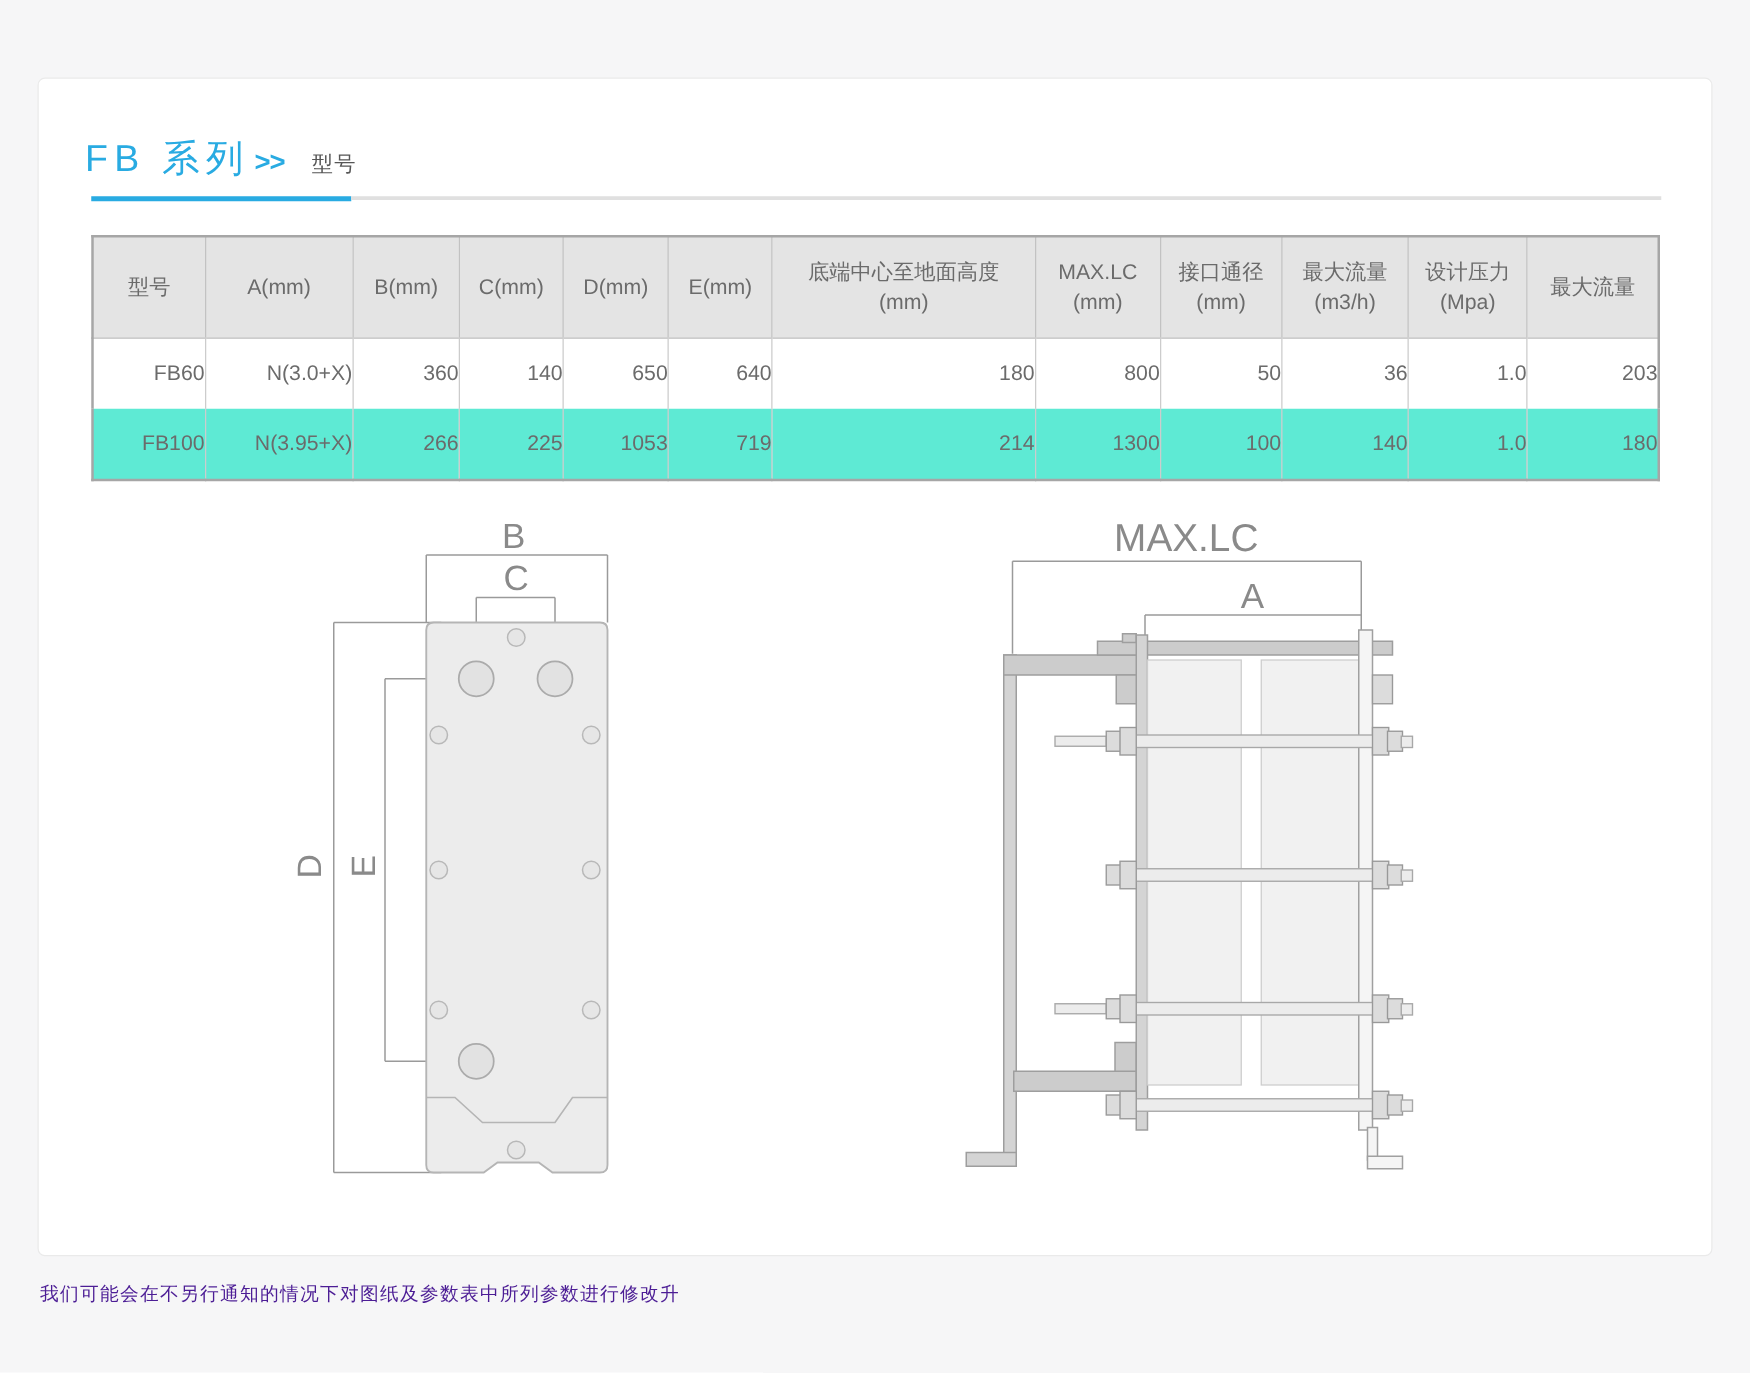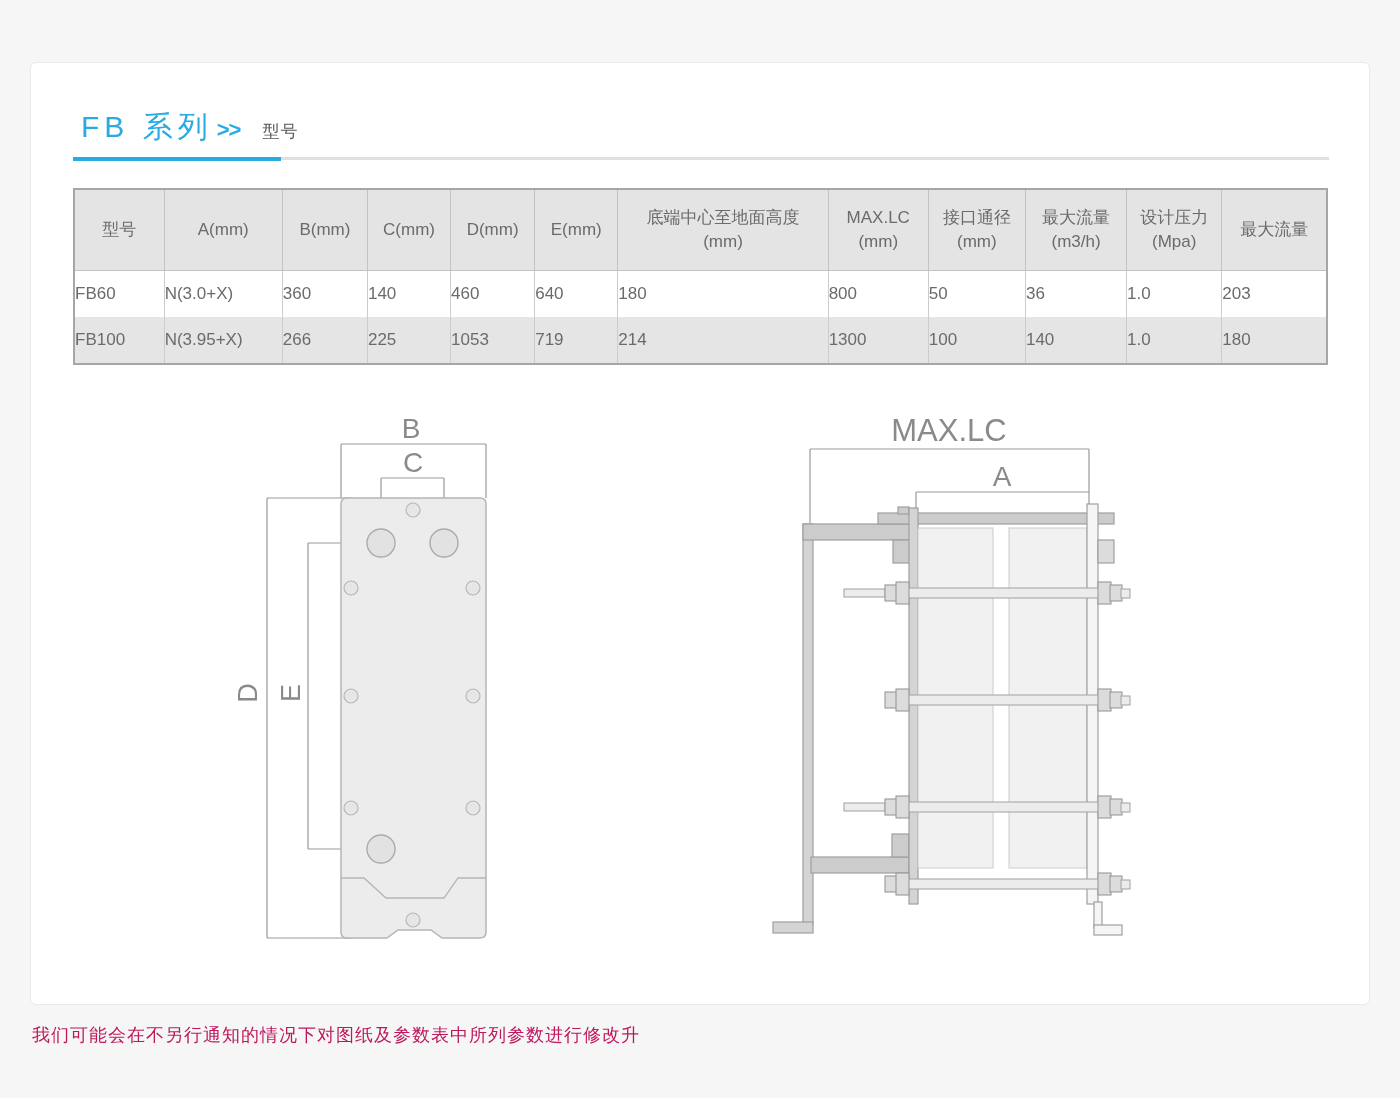--- a/index.html
+++ b/index.html
@@ -7,64 +7,64 @@
     width:1400px; height:1098px; position:relative;
     background:#f6f6f7;
     font-family:"Liberation Sans","DejaVu Sans",sans-serif;
     overflow:hidden;
   }
   .card {
     position:absolute; left:30px; top:62px; width:1338px; height:941px;
     background:#ffffff; border:1px solid #eaeaea; border-radius:6px;
   }
   
-  .title-row { position:absolute; left:50px; top:44px; display:flex; align-items:baseline;text-align:right; }
+  .title-row { position:absolute; left:37px; top:44px; display:flex; align-items:baseline;text-align:right; }
   .series-title { font-size:30px; color:#29abe2; letter-spacing:5px; }
   .title-arrows { font-size:22px; font-weight:bold; color:#29abe2; margin-left:4px; letter-spacing:-1px; }
   .series-subtitle { font-size:17px; color:#565656; margin-left:22px; letter-spacing:1px; }
   .title-rule { position:absolute; left:42px; top:94px; width:1256px; height:4px; }
   .rule-accent { position:absolute; left:0; top:0; width:208px; height:4px; background:#29abe2; }
   .rule-rest { position:absolute; left:208px; top:0; width:1048px; height:3px; background:#e0e0e0; }
   
   table.spec {
     position:absolute; left:42px; top:125px; width:1255px;
     border-collapse:collapse; table-layout:fixed;
     border:2px solid #a6a6a6;
     font-size:17px; color:#6b6b6b;
   }
   table.spec thead th {
     background:#e4e4e4; height:80px; font-weight:normal;
     border-left:1px solid #c2c2c2; border-bottom:1px solid #c2c2c2;
     text-align:center; vertical-align:middle; line-height:24px; padding:0;
   }
   table.spec tbody td {
-    height:46px; text-align:left; vertical-align:middle;
+    height:56px; text-align:right; vertical-align:middle;
     border-left:1px solid #cccccc; padding:0; background:#ffffff;
   }
-  table.spec tbody tr.alt td { background:#e5e5e5; }
+  table.spec tbody tr.alt td { background:#5eead4; }
   table.spec th:first-child, table.spec td:first-child { border-left:none; }
   .hline2 { display:block;text-align:center; }
   .hline2:empty { display:none; }
   
   svg text { font-family:"Liberation Sans","DejaVu Sans",sans-serif; fill:#8a8a8a; }
   .dim { stroke:#9a9a9a; stroke-width:1.2; fill:none; }
   .plate { fill:#ececec; stroke:#b5b5b5; stroke-width:1.5; }
   .groove { fill:none; stroke:#b5b5b5; stroke-width:1.3; }
   .port { fill:#e2e2e2; stroke:#ababab; stroke-width:1.4; }
   .hole { fill:#e6e6e6; stroke:#b8b8b8; stroke-width:1.2; }
   .bar  { fill:#cccccc; stroke:#9e9e9e; stroke-width:1.2; }
   .col  { fill:#d4d4d4; stroke:#9e9e9e; stroke-width:1.2; }
   .pack { fill:#f1f1f1; stroke:#cccccc; stroke-width:1; }
   .frame{ fill:#f5f5f5; stroke:#a0a0a0; stroke-width:1.2; }
   .rod  { fill:#ececec; stroke:#a8a8a8; stroke-width:1.1; }
   .nut  { fill:#dcdcdc; stroke:#999999; stroke-width:1.1; }
   
   .footer {
     position:absolute; left:32px; top:1024px;
-    font-size:18px; color:#be185d; line-height:23px; letter-spacing:1px;
+    font-size:15px; color:#4c1d95; line-height:23px; letter-spacing:1px;
   }
 </style>
 </head>
 <body>
 
 <div class="card">
 
   <div class="title-row">
     <span class="series-title">FB 系列</span>
     <span class="title-arrows">&gt;&gt;</span>
@@ -105,21 +105,21 @@
         <th><span>设计压力</span><span class="hline2">(Mpa)</span></th>
         <th><span>最大流量</span></th>
       </tr>
     </thead>
     <tbody>
       <tr>
         <td>FB60</td>
         <td>N(3.0+X)</td>
         <td>360</td>
         <td>140</td>
-        <td>460</td>
+        <td>650</td>
         <td>640</td>
         <td>180</td>
         <td>800</td>
         <td>50</td>
         <td>36</td>
         <td>1.0</td>
         <td>203</td>
       </tr>
       <tr class="alt">
         <td>FB100</td>

